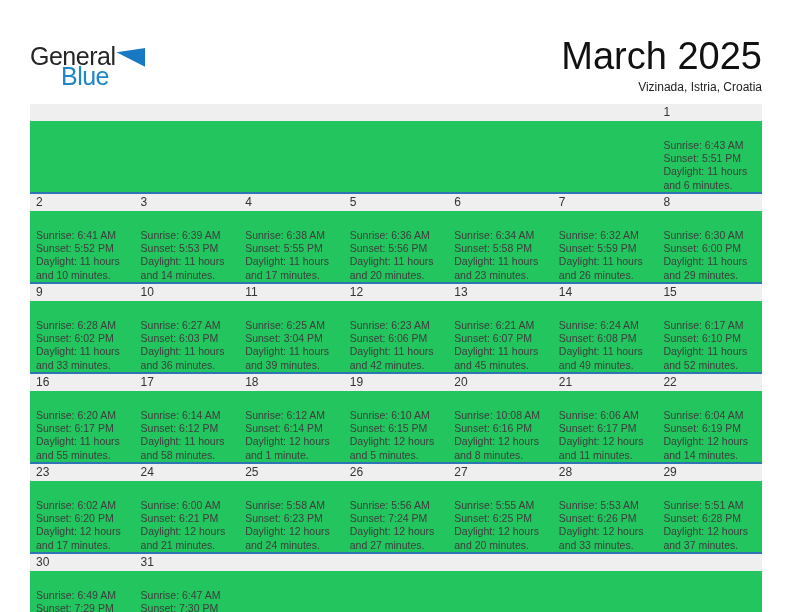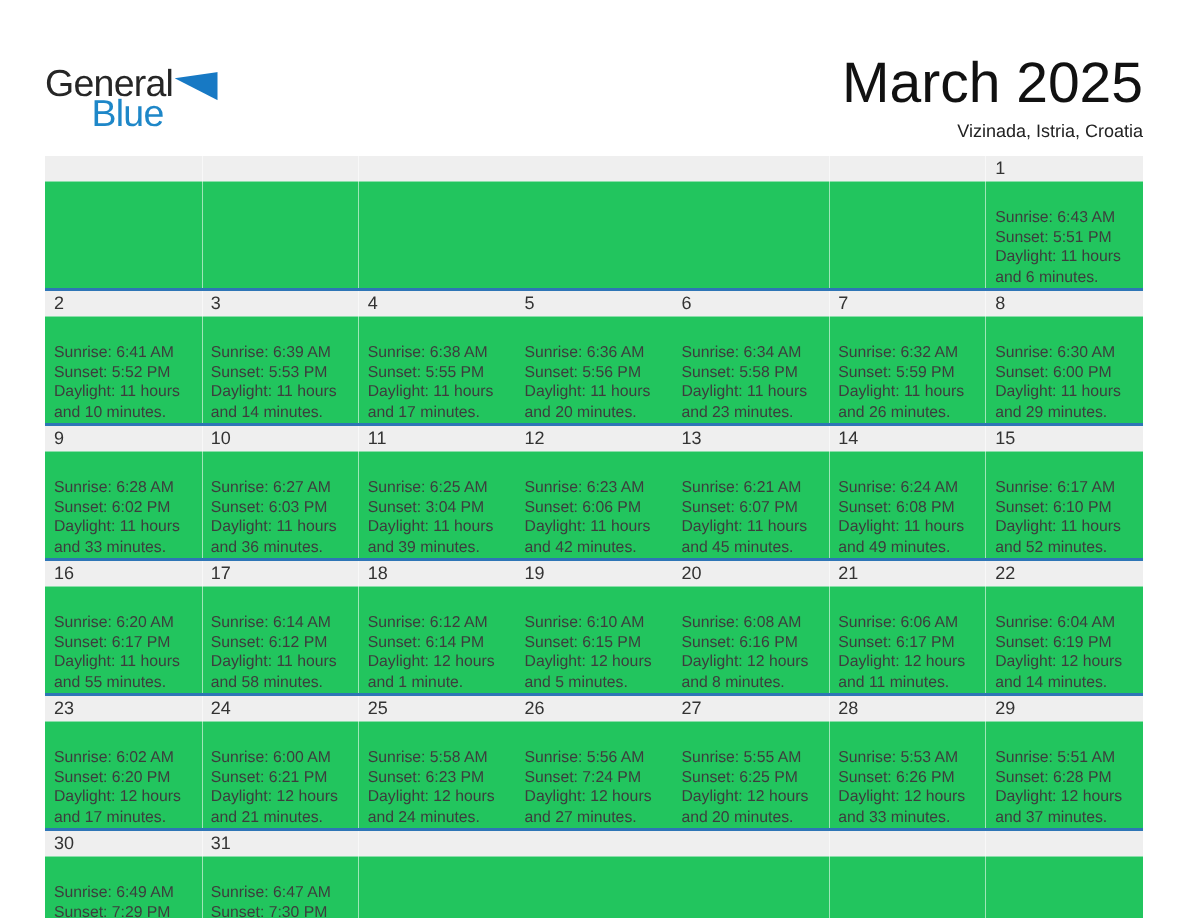--- a/index.html
+++ b/index.html
@@ -243,21 +243,21 @@
           <div class="cellbody">
             <div>Sunrise: 6:10 AM</div>
             <div>Sunset: 6:15 PM</div>
             <div>Daylight: 12 hours</div>
             <div>and 5 minutes.</div>
           </div>
         </div>
         <div class="cell">
           <div class="band">20</div>
           <div class="cellbody">
-            <div>Sunrise: 6:08 AM</div>
+            <div>Sunrise: 10:08 AM</div>
             <div>Sunset: 6:16 PM</div>
             <div>Daylight: 12 hours</div>
             <div>and 8 minutes.</div>
           </div>
         </div>
         <div class="cell">
           <div class="band">21</div>
           <div class="cellbody">
             <div>Sunrise: 6:06 AM</div>
             <div>Sunset: 6:17 PM</div>

